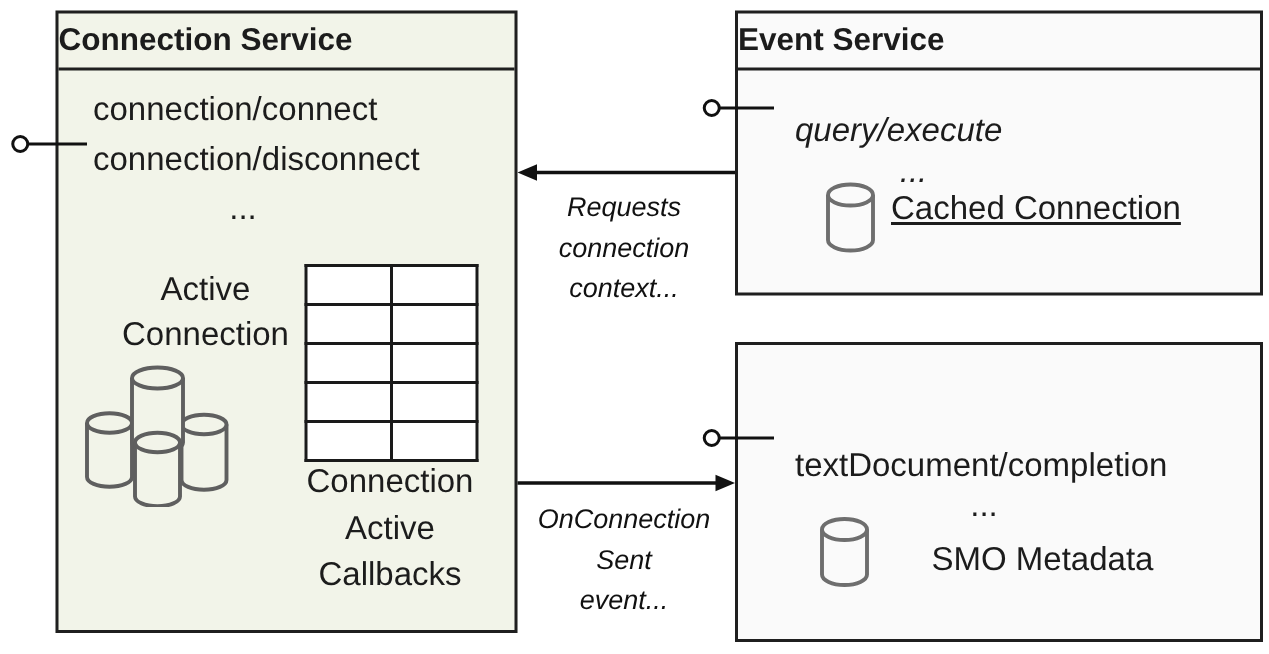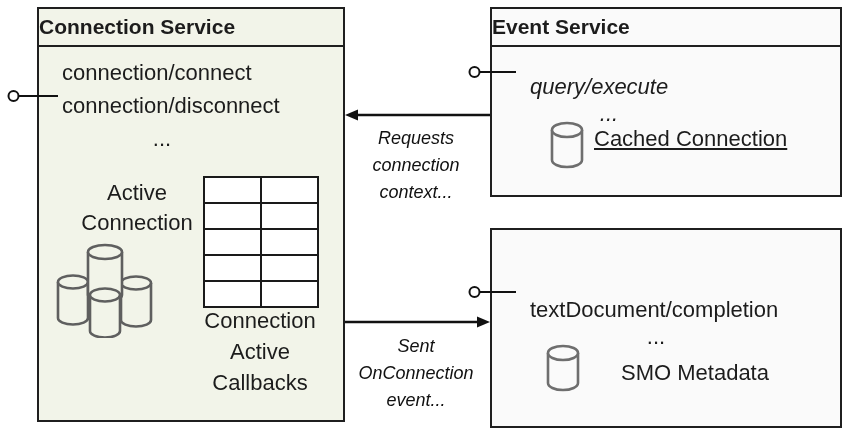--- a/index.html
+++ b/index.html
@@ -161,18 +161,18 @@
       <polygon points="490,322 477,316.5 477,327.5" fill="#111111"></polygon>
     </g>
   </svg>
 
   <div class="italic-label" style="left:348px; top:125px; width:136px;">
     <span class="line">Requests</span>
     <span class="line">connection</span>
     <span class="line">context...</span>
   </div>
   <div class="italic-label" style="left:348px; top:333px; width:136px;">
+    <span class="line">OnConnection</span>
     <span class="line">Sent</span>
-    <span class="line">OnConnection</span>
     <span class="line">event...</span>
   </div>
 
 </div>
 
 </body></html>

